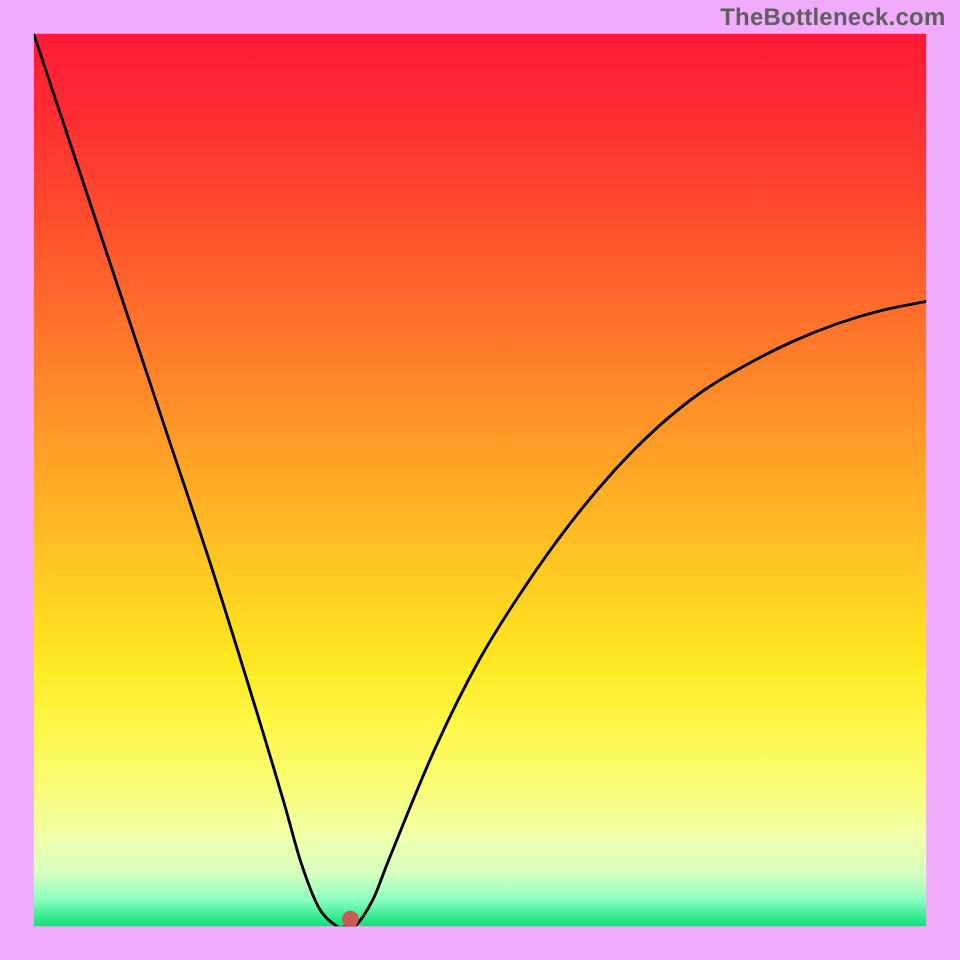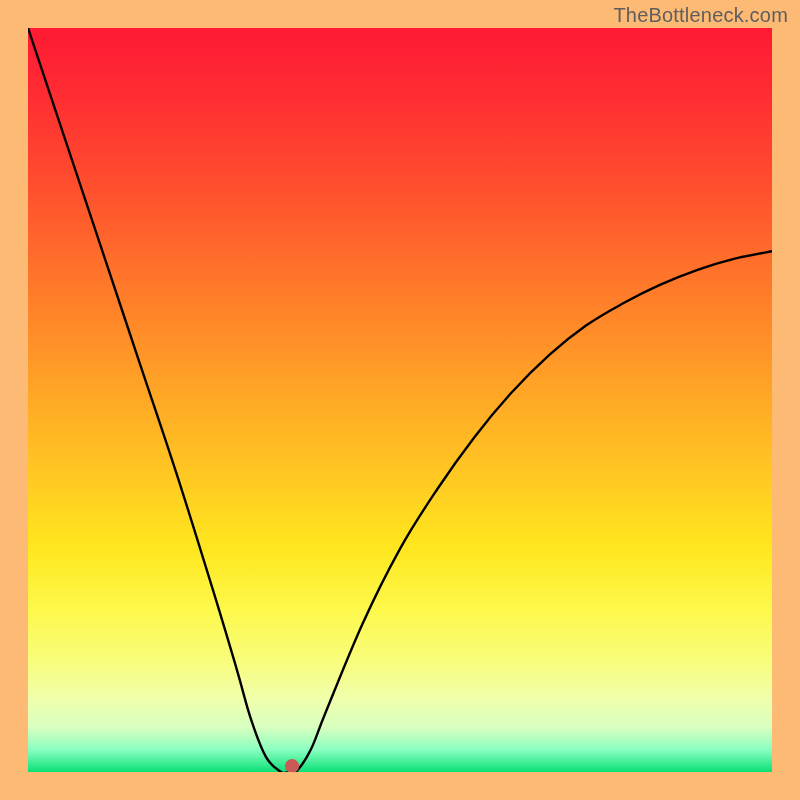--- a/index.html
+++ b/index.html
@@ -10,21 +10,22 @@
     background: #000;
     overflow: hidden;
     font-family: Arial, Helvetica, sans-serif;
   }
   .frame {
     position: absolute;
     top: 0;
     left: 0;
     width: 800px;
     height: 800px;
-    background: #fdba74;
+    background: #f0abfc;
+    font-weight: bold;
   }
   .plot-area {
     position: absolute;
     top: 28px;
     left: 28px;
     width: 744px;
     height: 744px;
     overflow: hidden;
   }
   .gradient {

